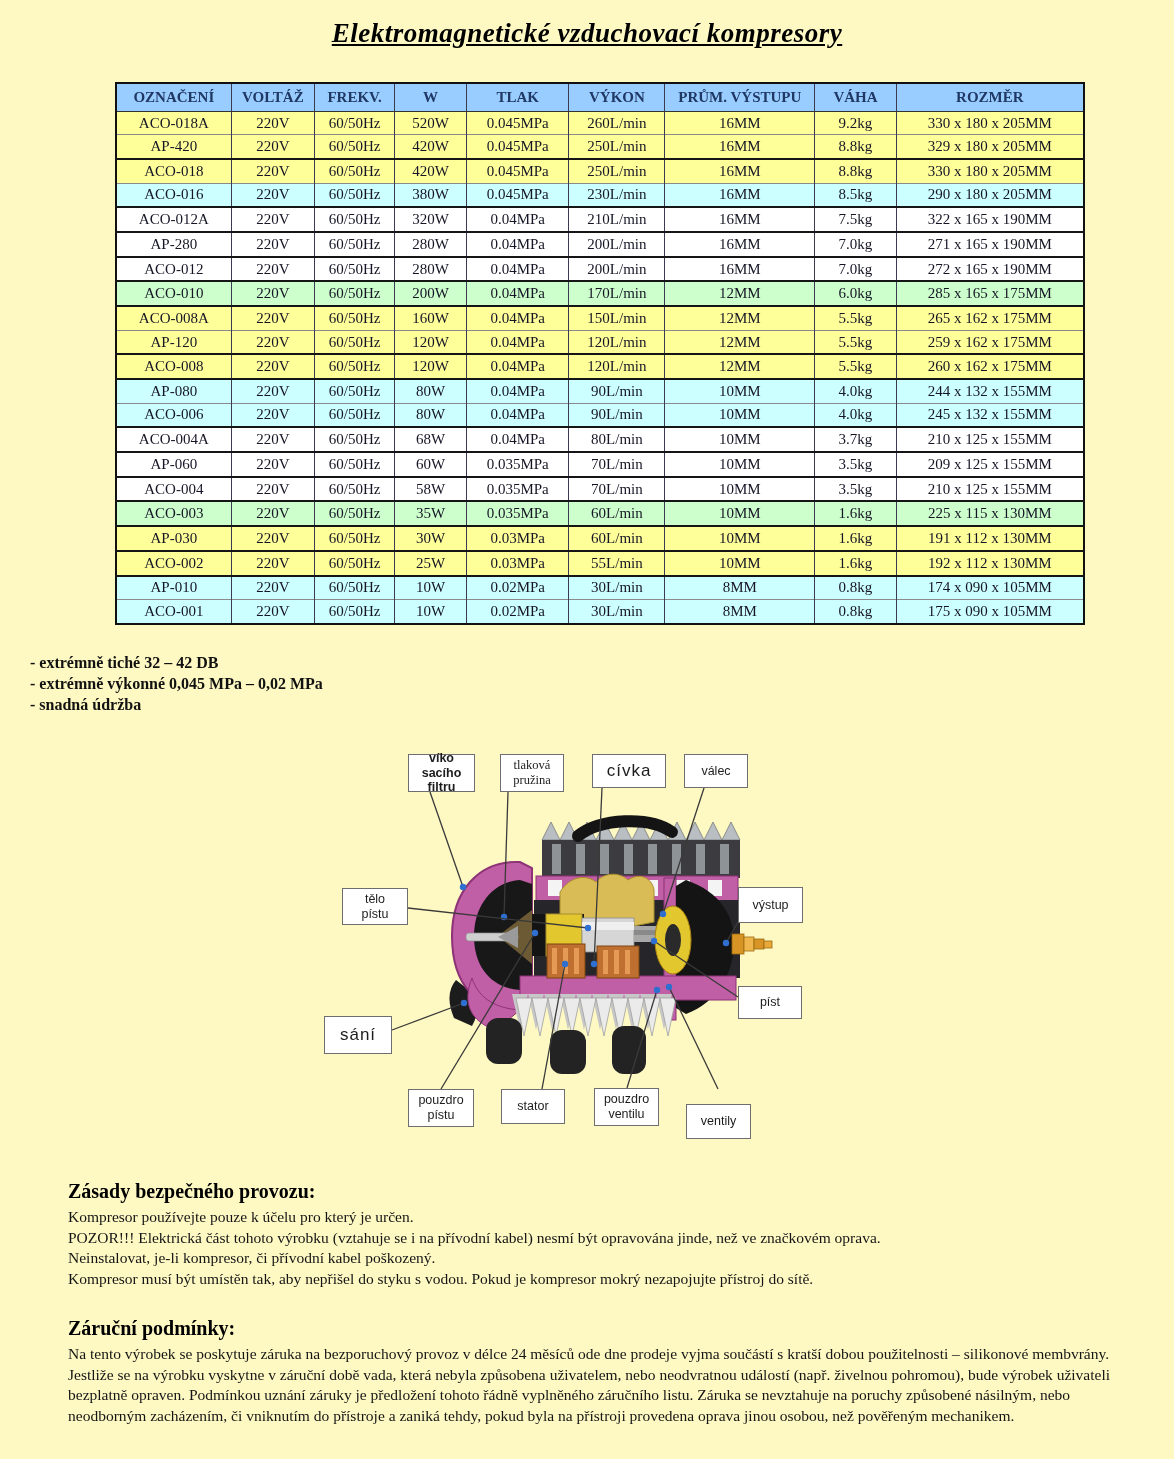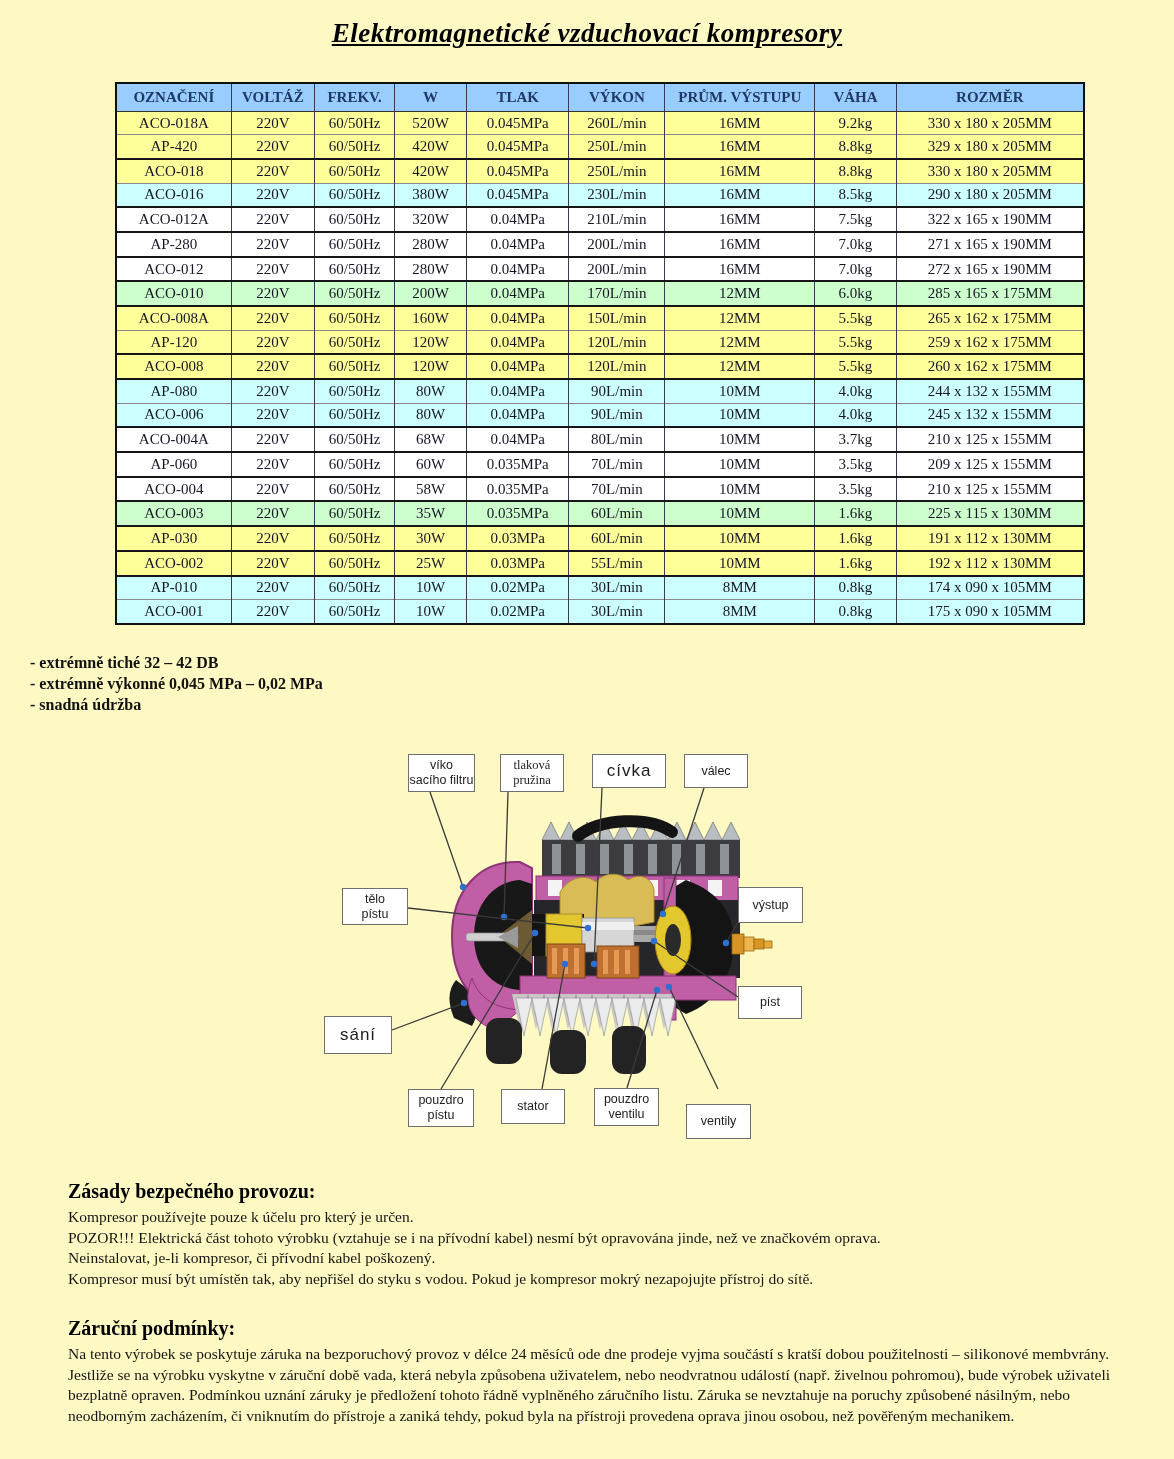--- a/index.html
+++ b/index.html
@@ -427,21 +427,21 @@
           <circle cx="215" cy="193" r="3.2" fill="#2f6fd0"></circle>
           <line x1="222" y1="349" x2="245" y2="224" stroke="#3a3a3a" stroke-width="1.3"></line>
           <circle cx="245" cy="224" r="3.2" fill="#2f6fd0"></circle>
           <line x1="307" y1="348" x2="337" y2="250" stroke="#3a3a3a" stroke-width="1.3"></line>
           <circle cx="337" cy="250" r="3.2" fill="#2f6fd0"></circle>
           <line x1="398" y1="349" x2="349" y2="247" stroke="#3a3a3a" stroke-width="1.3"></line>
           <circle cx="349" cy="247" r="3.2" fill="#2f6fd0"></circle>
         </g>
     </svg>
     <div id="diagram-labels">
-        <div class="dlabel" style="left: 88px; top: 14px; width: 67px; height: 38px;">
+        <div class="dlabel" style="left: 88px; top: 14px; width: 67px; height: 38px; font-weight: bold;">
           <div>víko</div>
           <div>sacího filtru</div>
         </div>
         <div class="dlabel" style="left: 180px; top: 14px; width: 64px; height: 38px; font-family: Liberation Serif, serif;">
           <div>tlaková</div>
           <div>pružina</div>
         </div>
         <div class="dlabel lg" style="left: 272px; top: 14px; width: 74px; height: 34px;">
           <div>cívka</div>
         </div>

